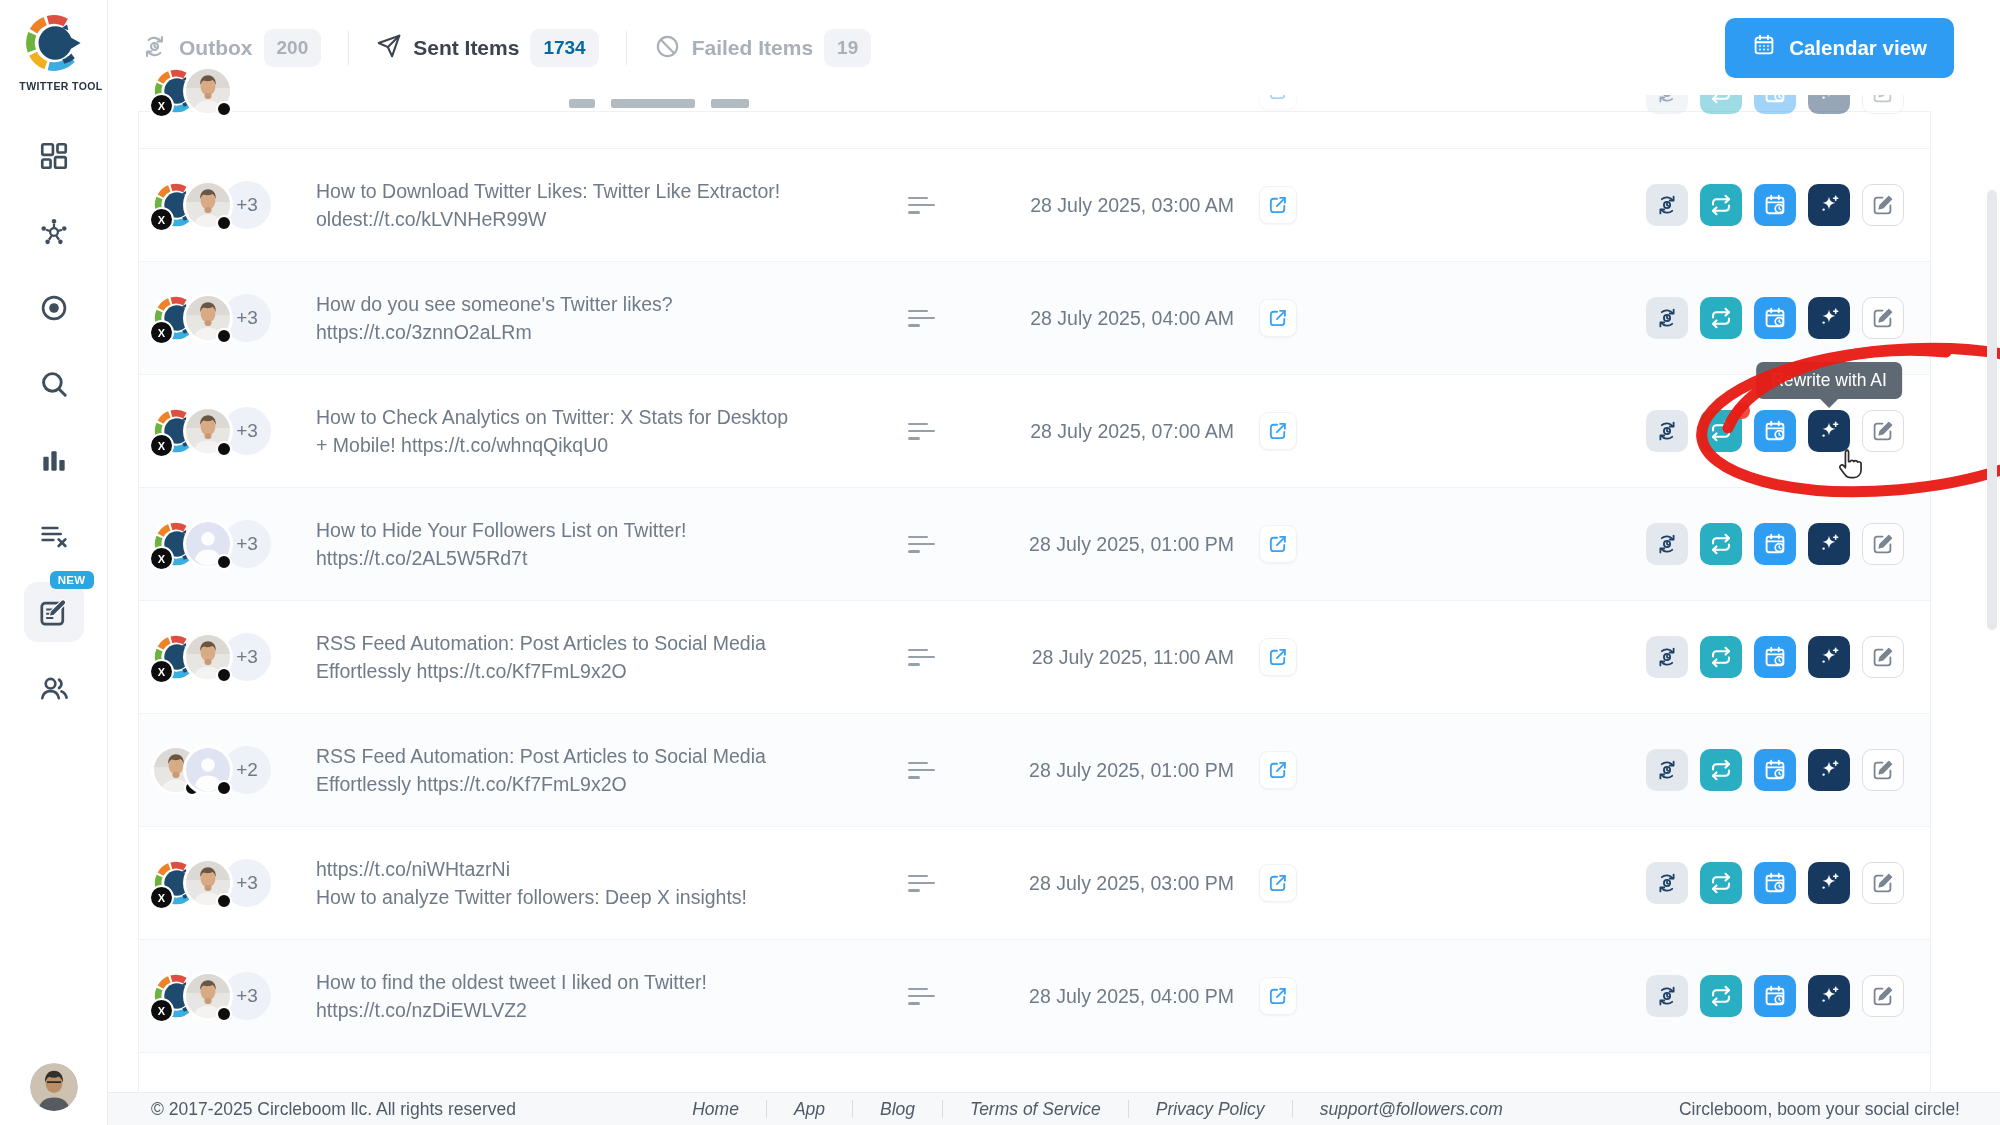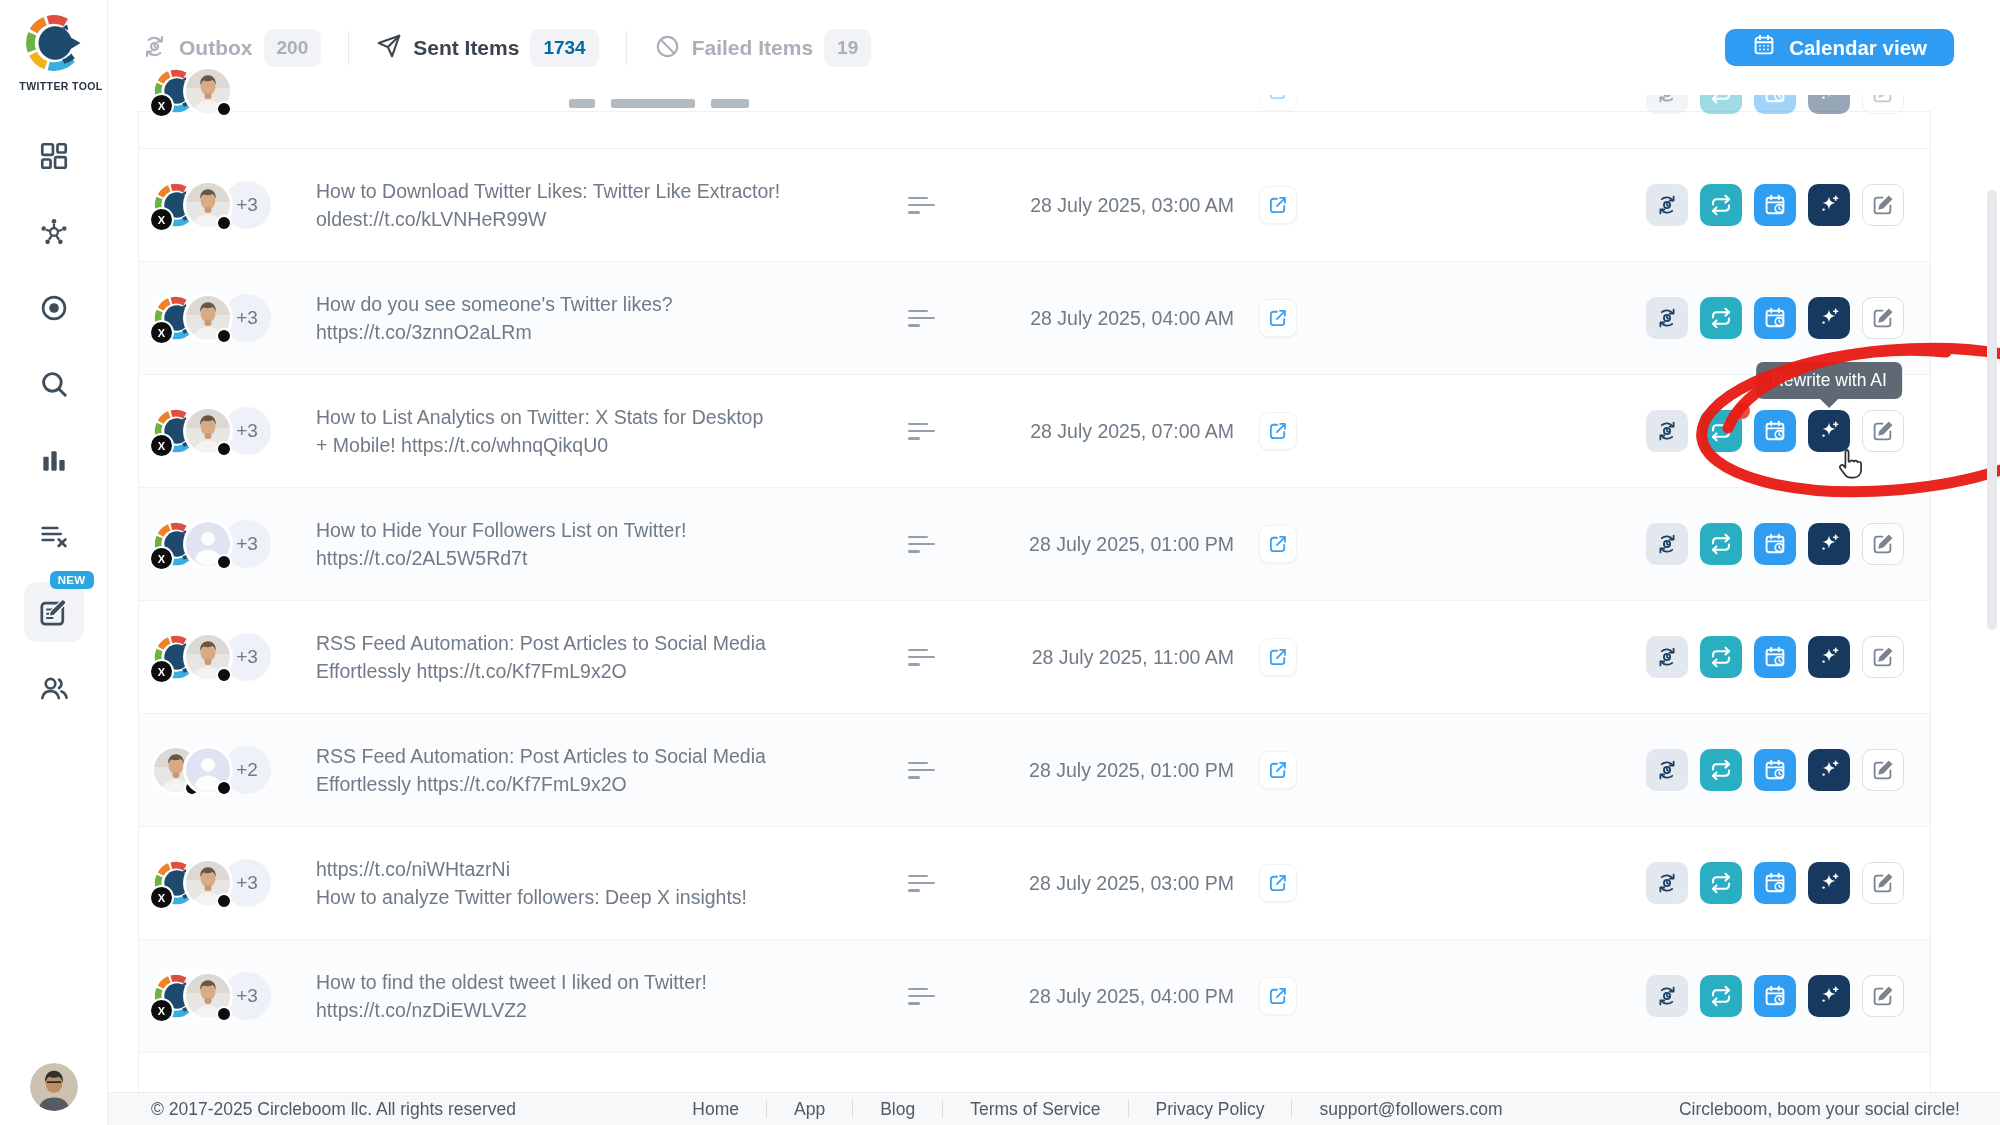--- a/index.html
+++ b/index.html
@@ -27,21 +27,21 @@
   header{position:absolute;top:0;left:0;right:0;height:95px;background:#fff;z-index:10;
          display:flex;align-items:center;padding:0 46px 0 33px;box-sizing:border-box;}
   .tabs{display:flex;align-items:center;}
   .tab{display:flex;align-items:center;gap:11px;padding:0 27px;background:none;border:none;cursor:pointer;}
   .tab:first-child{padding-left:0;}
   .tab-label{font-size:21px;font-weight:700;color:#a9b0b9;}
   .tab.active .tab-label{color:#3a434e;}
   .badge{background:#f2f3f6;border-radius:9px;padding:8px 13px;font-size:19px;color:#a9b0b9;font-weight:600;}
   .tab.active .badge{color:#0369a1;}
   .tab-divider{width:1px;height:34px;background:#e7e9ec;}
-  .calendar-btn{margin-left:auto;background:#2f9cf3;color:#fff;height:37px;border-radius:10px;
+  .calendar-btn{margin-left:auto;background:#2f9cf3;color:#fff;height:60px;border-radius:10px;
                 padding:0 27px;font-size:20.5px;font-weight:700;display:flex;gap:13px;
                 align-items:center;border:none;cursor:pointer;font-family:inherit;}
 
   
   .table{position:absolute;top:111px;left:30px;width:1793px;background:#fff;
          border:1px solid #eef0f3;border-bottom:none;box-sizing:border-box;}
   .row{position:relative;height:112px;border-bottom:1px solid #f0f2f4;background:#fff;}
   .row.alt{background:#fbfcfd;}
   .row.partial-top{height:36px;background:#fff;}
   .row.partial-bottom{height:53px;overflow:hidden;border-bottom:none;}
@@ -92,21 +92,21 @@
   .red-annotation{position:absolute;left:1580px;top:340px;width:410px;height:160px;z-index:60;
                   pointer-events:none;}
   .scrollbar-thumb{position:absolute;right:3px;top:190px;width:10px;height:440px;background:#e6e8eb;
                    border-radius:6px;z-index:70;cursor:pointer;}
 
   
   footer{position:absolute;bottom:0;left:0;right:0;height:33px;background:#f7f8fa;
          border-top:1px solid #ebedf0;display:flex;align-items:center;
          padding:0 40px 0 43px;box-sizing:border-box;font-size:17.5px;color:#4f5b67;z-index:45;}
   .foot-links{display:flex;align-items:center;margin:0 auto;}
-  .foot-link{padding:0 27px;cursor:pointer;}
+  .foot-link{padding:0 27px;cursor:pointer;font-style:italic;}
   .foot-div{width:1px;height:18px;background:#d9dde2;}
   .tagline{white-space:nowrap;}
 </style>
 </head>
 <body>
 
 <div id="app">
 
   <aside>
     <div class="logo-wrap">
@@ -545,21 +545,21 @@
                   <rect width="44" height="19" fill="#dcd9d5"></rect>
                   <ellipse cx="22" cy="18" rx="7.4" ry="8.4" fill="#d9ab85"></ellipse>
                   <path d="M14.2 16c-.4-6 2.8-9.8 7.8-9.8s8.2 3.8 7.8 9.8c-1.2-3-2.4-4.4-3.6-5-2 1.4-6 1.6-8.4.4-1.8 1-2.8 2.6-3.6 4.6z" fill="#6a5643"></path>
                   <rect x="18.5" y="24" width="7" height="6" rx="2.4" fill="#c89a77"></rect>
                   <path d="M7 46c.8-10 6.2-14.6 15-14.6S36.2 36 37 46z" fill="#f4f3f1"></path>
                 </g>
               </svg><span class="mini-dot"></span></span>
             <span class="extra-badge">+3</span>
           </div>
           <div class="tweet-text">
-            <div>How to List Analytics on Twitter: X Stats for Desktop</div>
+            <div>How to Check Analytics on Twitter: X Stats for Desktop</div>
             <div>+ Mobile! https://t.co/whnqQikqU0</div>
           </div>
           <div class="align-icon">
             <i></i>
             <i></i>
             <i></i>
           </div>
           <div class="date-cell">28 July 2025, 07:00 AM</div>
           <button class="link-btn">
             <svg viewBox="0 0 24 24" fill="none" stroke="#3aa0f2" stroke-width="2" stroke-linecap="round" stroke-linejoin="round" width="22" height="22">

